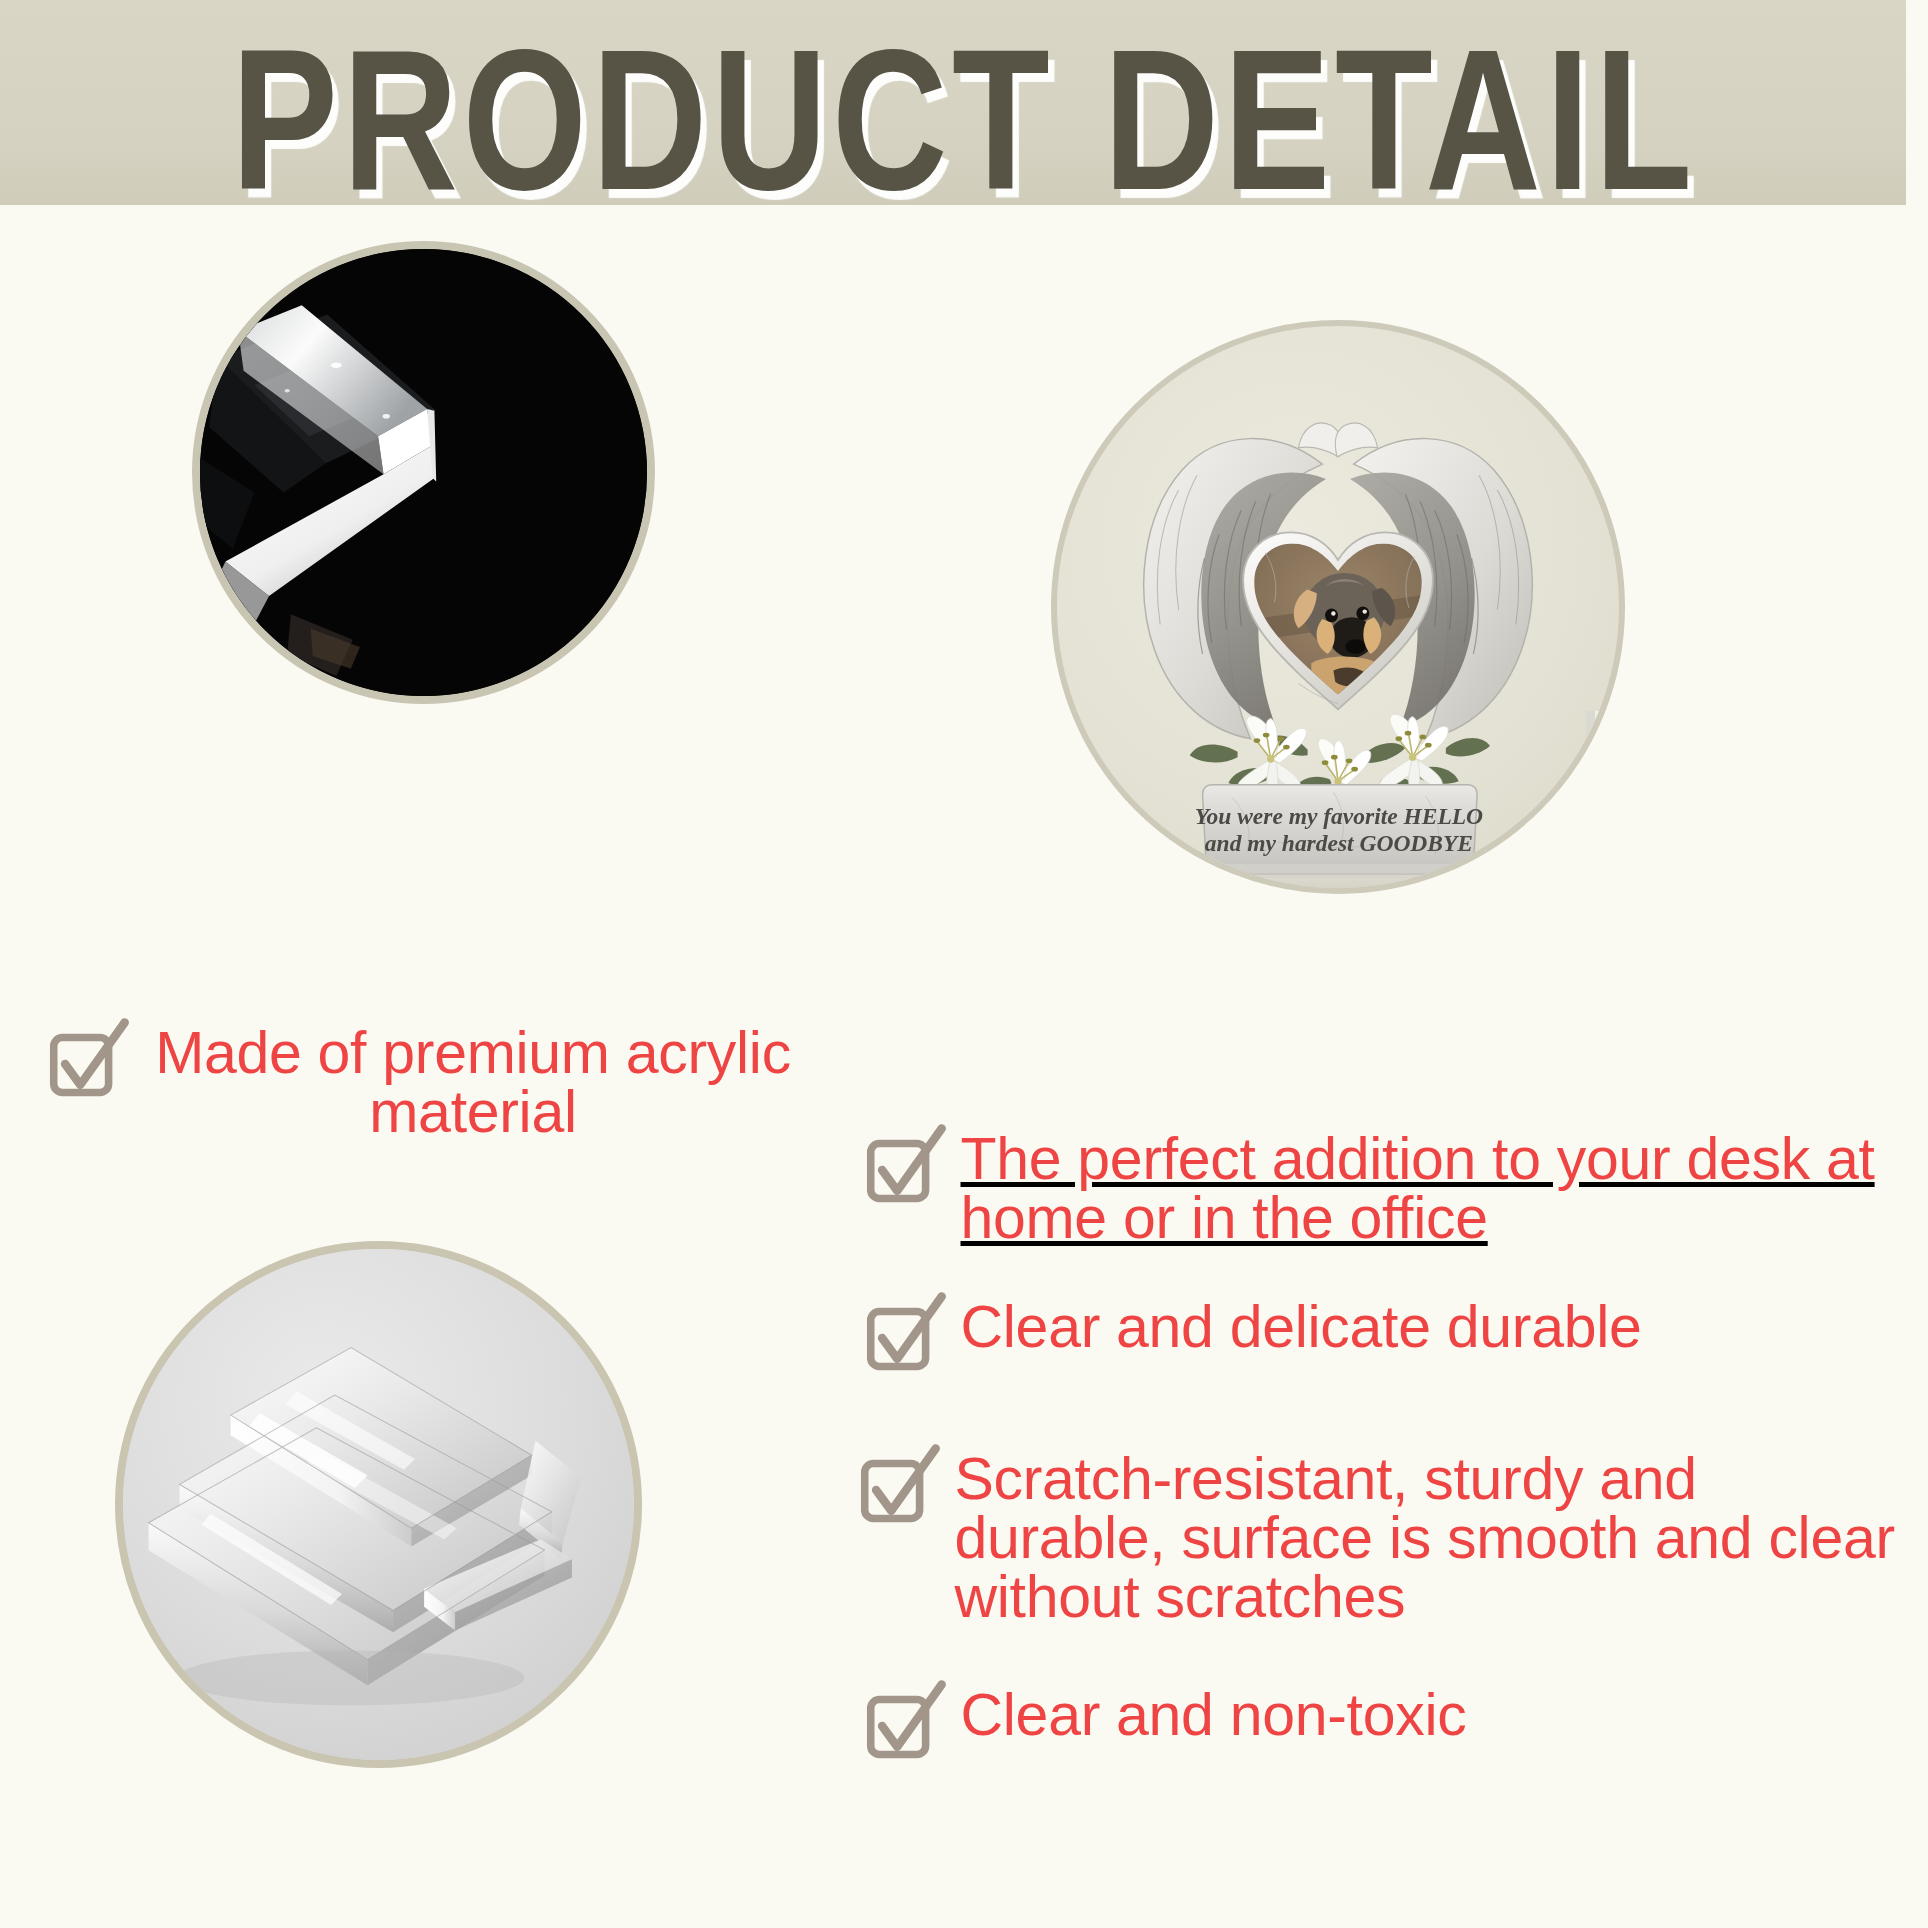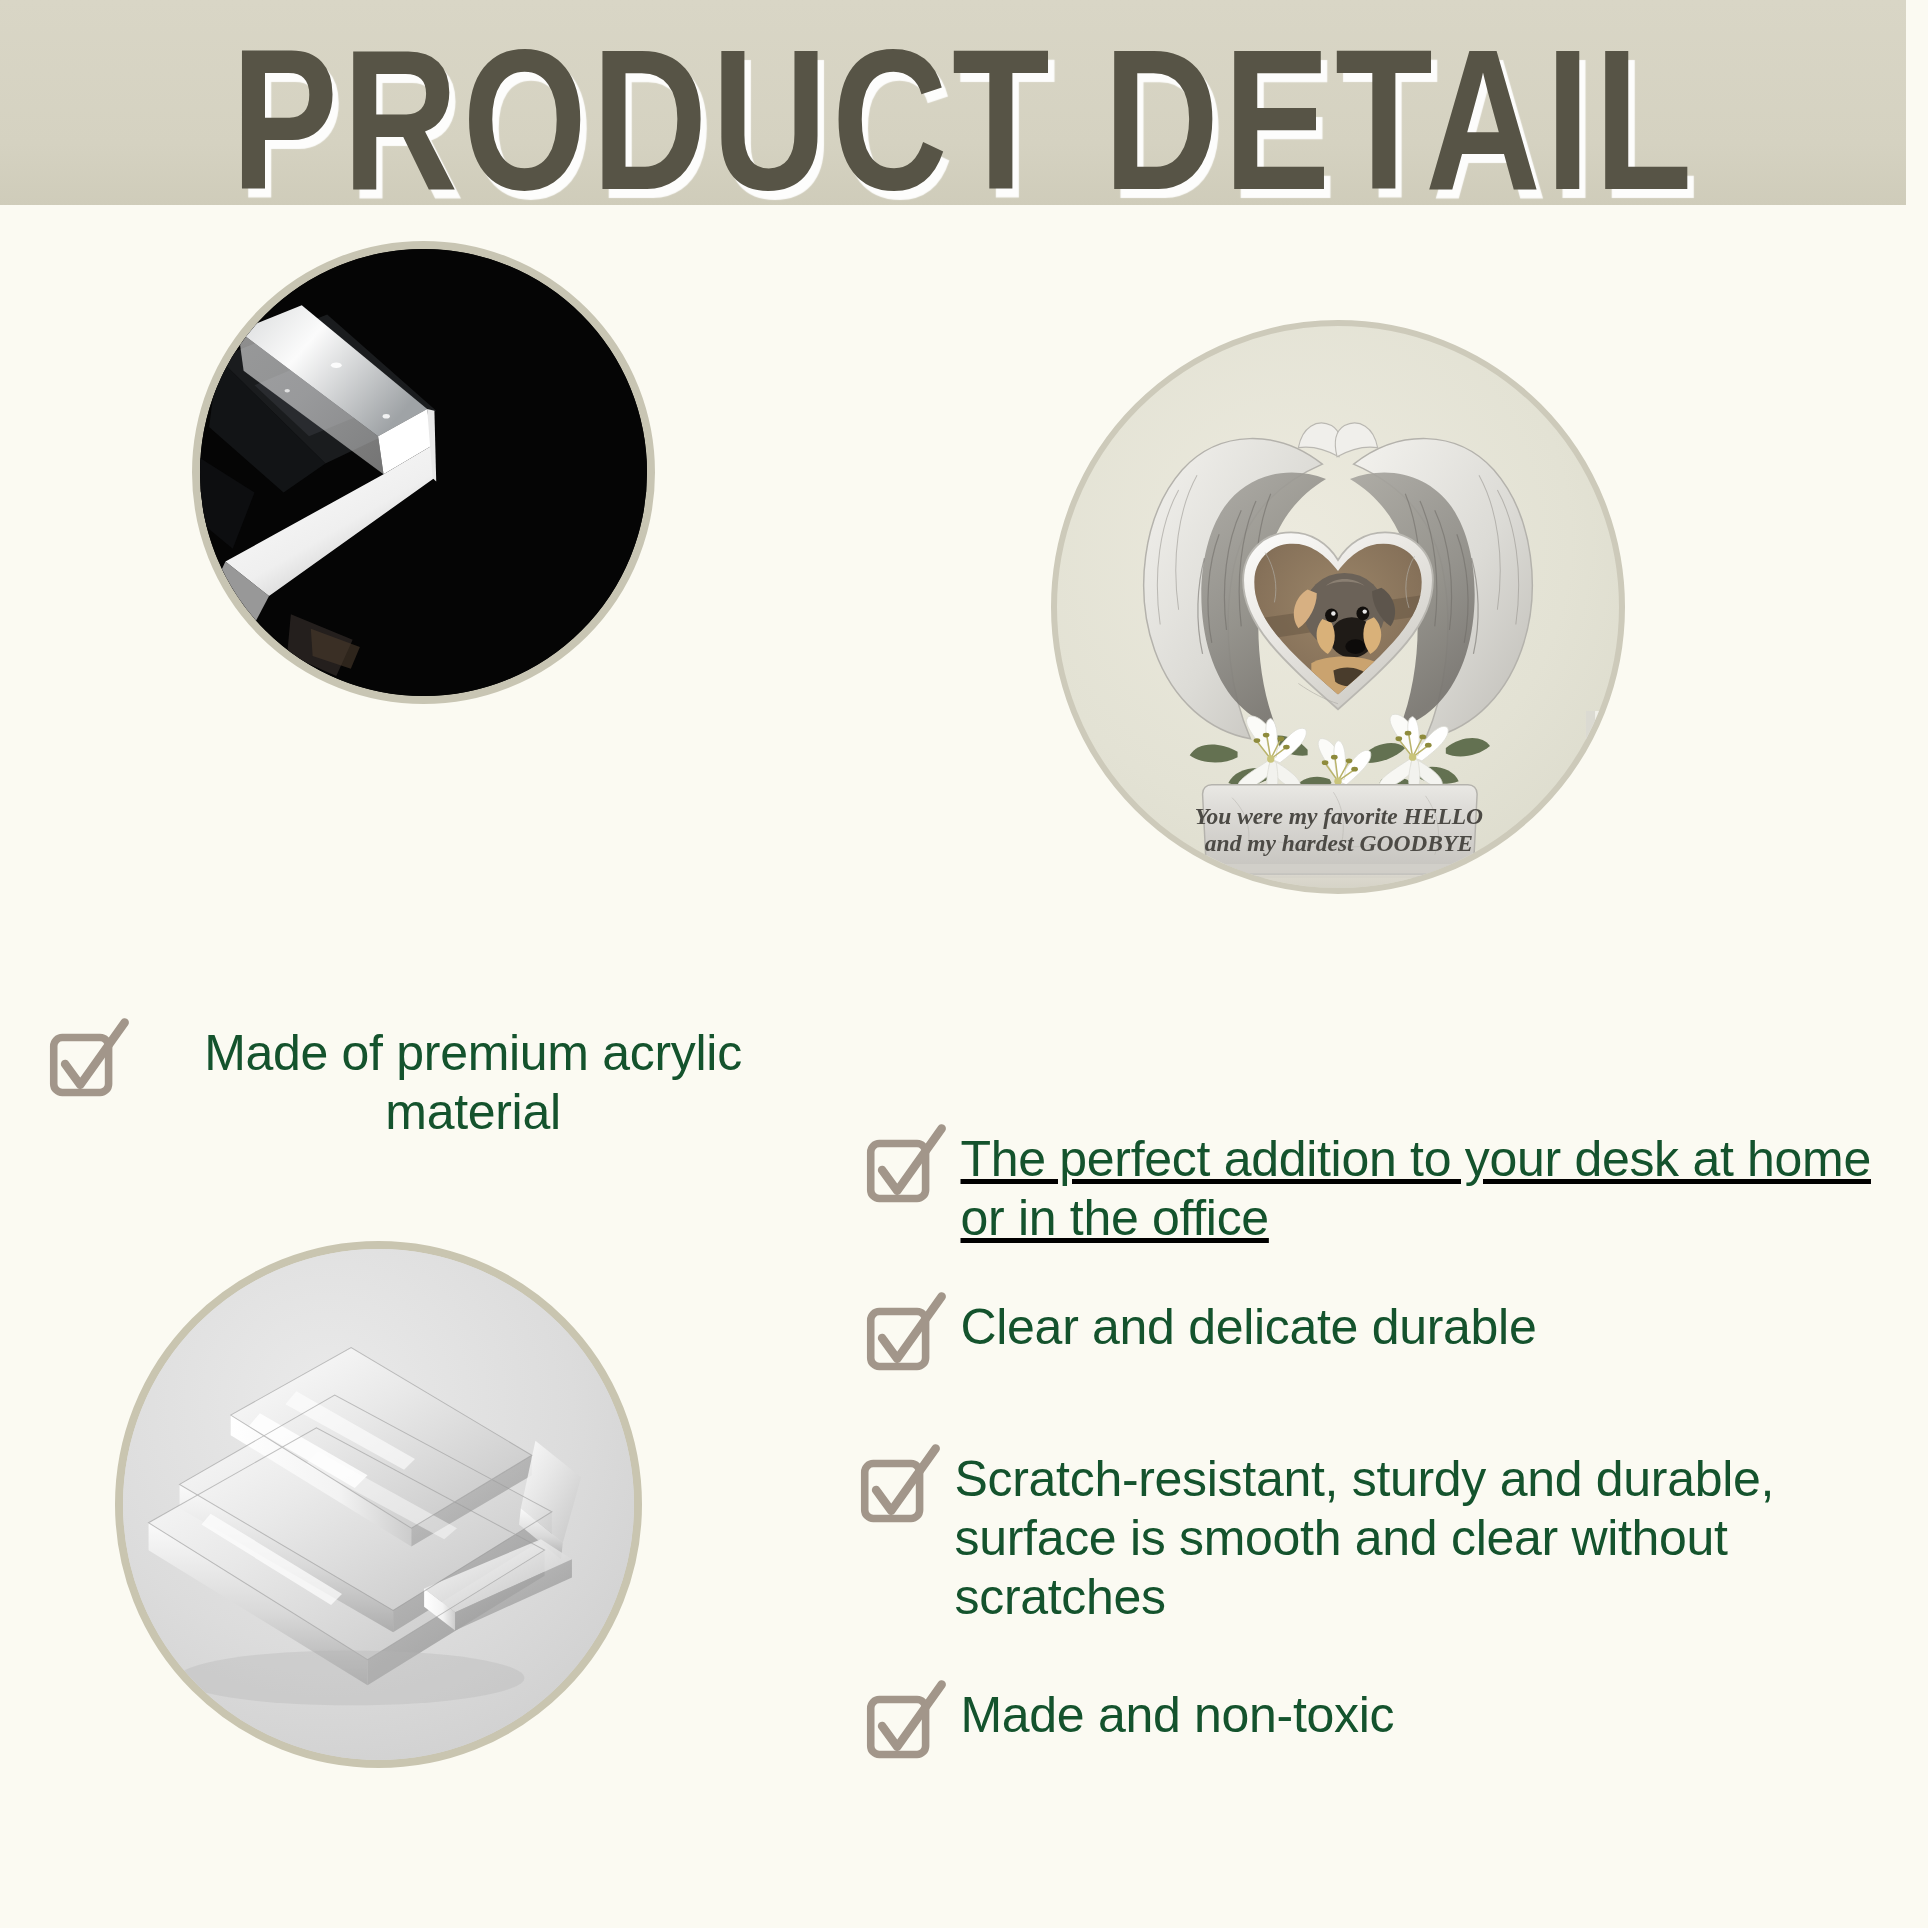--- a/index.html
+++ b/index.html
@@ -73,22 +73,22 @@
     gap:24.5px;
   }
   .chk{
     flex:0 0 auto;
     width:70px; height:70px;
     position:relative;
     margin-top:5.6px;
   }
   .chk svg{ display:block; overflow:visible; }
   .bullet-text{
-    color:#14532d;
-    font-size:50px;
+    color:#ef4444;
+    font-size:59px;
     line-height:59px;
     font-family:"Liberation Sans", sans-serif;
     font-weight:normal;
     letter-spacing:-0.3px;
   }
 
   
   #bullet-material{
     left:49px; top:1024px; width:847px;
   }
@@ -490,15 +490,15 @@
   <span class="bullet-text">Scratch-resistant, sturdy and durable, surface is smooth and clear without scratches</span>
 </div>
 
 <div class="bullet" id="bullet-safe">
   <span class="chk">
     <svg width="70" height="70" viewBox="0 0 74 74">
       <rect x="5" y="8" width="58" height="58" rx="9" ry="9" fill="none" stroke="#a2968a" stroke-width="8"></rect>
       <path d="M17,36 L33,58 L80,-8" fill="none" stroke="#a2968a" stroke-width="9" stroke-linecap="round" stroke-linejoin="round"></path>
     </svg>
   </span>
-  <span class="bullet-text">Made and non-toxic</span>
+  <span class="bullet-text">Clear and non-toxic</span>
 </div>
 
 
 </body></html>

